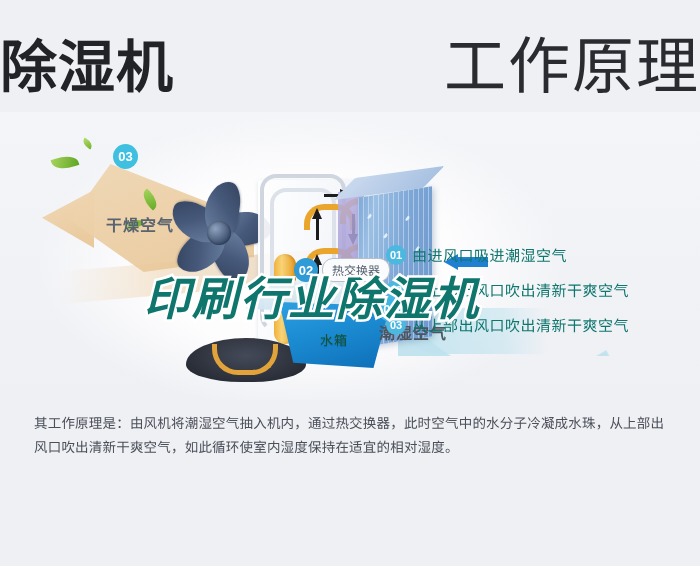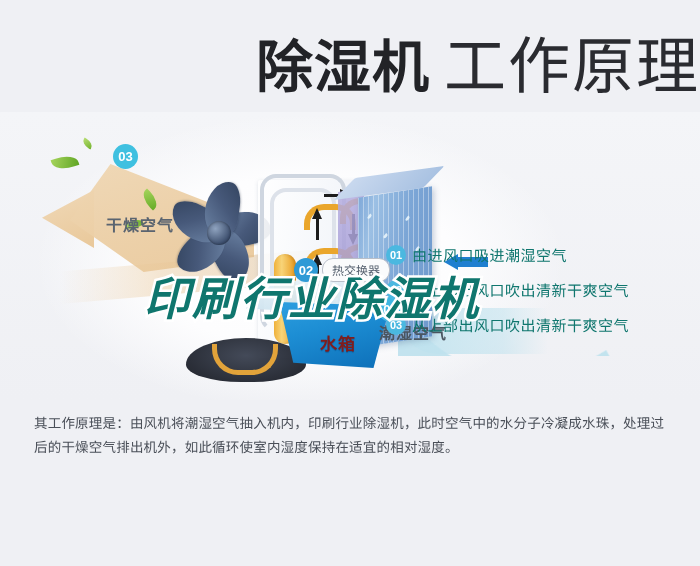--- a/index.html
+++ b/index.html
@@ -8,21 +8,21 @@
     width:700px;height:566px;overflow:hidden;
     background:#eff0f4;
     font-family:"Liberation Sans","DejaVu Sans",sans-serif;
     -webkit-font-smoothing:antialiased;
   }
   #page{position:relative;width:700px;height:566px;background:#eff0f4;}
 
   
   .title-wrap{
     position:absolute;left:0;top:28px;width:700px;height:78px;
-    display:flex;align-items:center;justify-content:flex-end;
+    display:flex;align-items:center;justify-content:space-between;
     white-space:nowrap;
   }
   .title-a{
     font-size:57px;line-height:1;color:#222327;font-weight:700;
     letter-spacing:1px;
   }
   .title-b{
     font-size:62px;line-height:1;color:#2a2b30;font-weight:400;
     letter-spacing:2px;margin-left:14px;
   }
@@ -192,21 +192,21 @@
     opacity:.95;
   }
   .tank-body{
     position:absolute;left:4px;top:12px;width:118px;height:66px;
     background:linear-gradient(165deg,#2e9fe0 0%,#1d8ed4 40%,#0d6fb8 100%);
     clip-path:polygon(6% 0%,100% 6%,86% 100%,18% 92%);
     box-shadow:0 2px 5px rgba(20,60,100,.28);
   }
   .tank-label{
     position:absolute;left:52px;top:40px;
-    font-size:17px;color:#7f1d1d;font-weight:700;letter-spacing:1px;
+    font-size:13px;color:#14532d;font-weight:400;letter-spacing:1px;
     text-shadow:0 1px 1px rgba(0,60,110,.45);
   }
   .base-dark{
     position:absolute;left:186px;top:226px;width:120px;height:44px;
     background:radial-gradient(ellipse at 50% 40%,#3a4150 0%,#20242e 70%,#171a22 100%);
     border-radius:50% 50% 46% 46%/60% 60% 40% 40%;
     opacity:.95;
   }
   .base-pipe{
     position:absolute;left:212px;top:232px;width:56px;height:26px;
@@ -412,16 +412,16 @@
       <span class="step-num">03</span>
       <span class="step-text">从上部出风口吹出清新干爽空气</span>
     </div>
   </div>
 
   <div class="watermark">
     <span class="inner">印刷行业除湿机</span>
   </div>
 
   <div class="copy">
-    <p>其工作原理是：由风机将潮湿空气抽入机内，印刷行业除湿机，此时空气中的水分子冷凝成水珠，处理过后的干燥空气排出机外，如此循环使室内湿度保持在适宜的相对湿度。</p>
+    <p>其工作原理是：由风机将潮湿空气抽入机内，通过热交换器，此时空气中的水分子冷凝成水珠，从上部出风口吹出清新干爽空气，如此循环使室内湿度保持在适宜的相对湿度。</p>
   </div>
 
 </div>
 
 </body></html>

